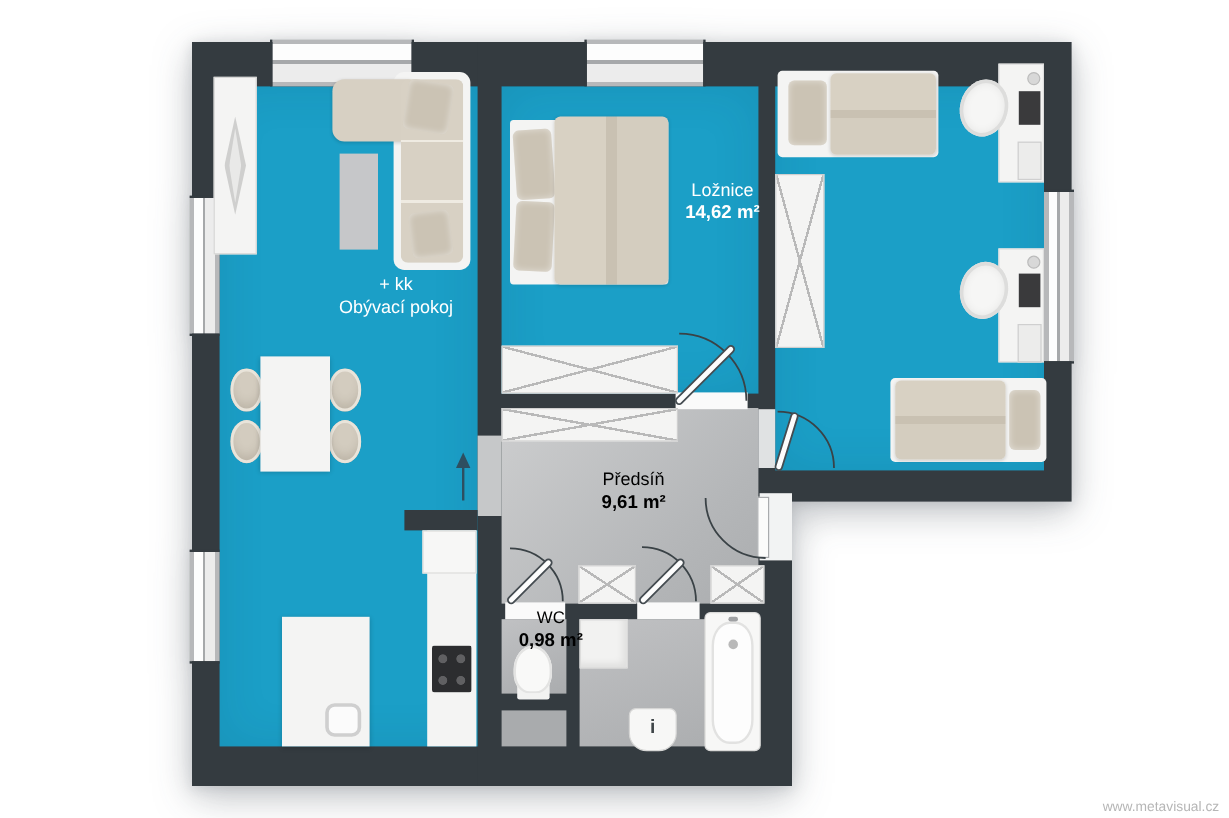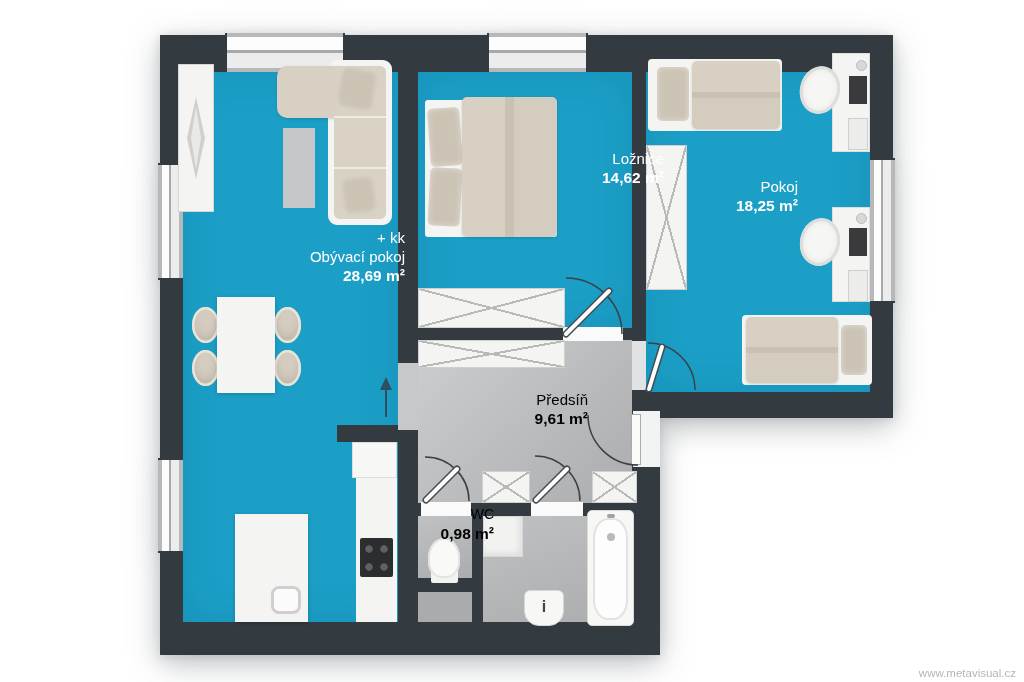--- a/index.html
+++ b/index.html
@@ -12,21 +12,21 @@
   .hall{background:linear-gradient(135deg,#cdcecf 0%,#b4b6b8 70%,#abadaf 100%);}
   .grayfloor{background:linear-gradient(160deg,#c0c1c3 0%,#aaacae 100%);}
   .white{background:#f4f4f3;}
   .beige{background:#d7d0c3;}
   .win-h{background:linear-gradient(to bottom,#b7b8ba 0 4px,#fdfdfd 4px 17px,#a6a8aa 17px 20px,#ececec 20px calc(100% - 4px),#b7b8ba calc(100% - 4px) 100%);border-left:2px solid #343b40;border-right:2px solid #343b40;box-sizing:border-box;}
   .win-v{background:linear-gradient(to right,#b7b8ba 0 4px,#fdfdfd 4px 11px,#a6a8aa 11px 13px,#ececec 13px calc(100% - 4px),#b7b8ba calc(100% - 4px) 100%);border-top:2px solid #343b40;border-bottom:2px solid #343b40;box-sizing:border-box;}
   .xcab{background-color:#f4f4f3;border:1px solid #cfcfcf;box-sizing:border-box;
     background-image:
       linear-gradient(to bottom right,transparent calc(50% - 1px),#b9b9b9 calc(50% - 1px),#b9b9b9 calc(50% + 1px),transparent calc(50% + 1px)),
       linear-gradient(to top right,transparent calc(50% - 1px),#b9b9b9 calc(50% - 1px),#b9b9b9 calc(50% + 1px),transparent calc(50% + 1px));}
-  .lbl{position:absolute;text-align:right;color:#fff;font-size:15px;line-height:1.28;}
+  .lbl{position:absolute;text-align:center;color:#fff;font-size:15px;line-height:1.28;}
   .lbl .area{font-weight:bold;font-size:15.5px;}
   .lbl.dark{color:#000000;}
   .wm{position:absolute;right:8px;bottom:3px;font-size:11.5px;color:#b6b6b6;}
   .chair{background:#d3ccbf;border-radius:50%;box-shadow:inset 0 0 0 2.5px #e9e4da, inset 0 -6px 8px rgba(90,80,60,.18);}
   .ochair{background:#f6f6f5;border-radius:50%;box-shadow:inset 0 0 0 3px #dddddc, inset 0 0 10px rgba(0,0,0,.12);}
   .cushions{background:
       linear-gradient(to bottom,transparent 0 33%,#efebe2 33% calc(33% + 2px),transparent calc(33% + 2px) 66%,#efebe2 66% calc(66% + 2px),transparent calc(66% + 2px)),#d8d1c4;
       border-radius:6px;}
   .duvet{background:linear-gradient(to right,#d8d1c3 0 45%,#c9c1b2 45% 55%,#d4cdbf 55% 100%);border-radius:5px;box-shadow:0 1px 3px rgba(0,0,0,.15);}
   .duvet-h{background:linear-gradient(to bottom,#d8d1c3 0 45%,#c9c1b2 45% 55%,#d4cdbf 55% 100%);border-radius:5px;box-shadow:0 1px 3px rgba(0,0,0,.15);}
@@ -156,29 +156,24 @@
     </g>
     <g>
       <line x1="386" y1="417" x2="386" y2="386" stroke="#2e4f60" stroke-width="2"></line>
       <polygon points="380,390 392,390 386,377" fill="#2e4f60"></polygon>
     </g>
   </svg>
 
   <div class="lbl" style="left:255px;top:228px;width:150px;">
     <div>+ kk</div>
     <div>Obývací pokoj</div>
-    <div class="area">28,69 m²</div>
   </div>
   <div class="lbl" style="left:540px;top:149px;width:124px;">
     <div>Ložnice</div>
     <div class="area">14,62 m²</div>
-  </div>
-  <div class="lbl" style="left:678px;top:177px;width:120px;">
-    <div>Pokoj</div>
-    <div class="area">18,25 m²</div>
   </div>
   <div class="lbl dark" style="left:468px;top:390px;width:120px;">
     <div>Předsíň</div>
     <div class="area">9,61 m²</div>
   </div>
   <div class="lbl dark" style="left:424px;top:506px;width:70px;font-size:14px;">
     <div>WC</div>
     <div class="area">0,98 m²</div>
   </div>
 

